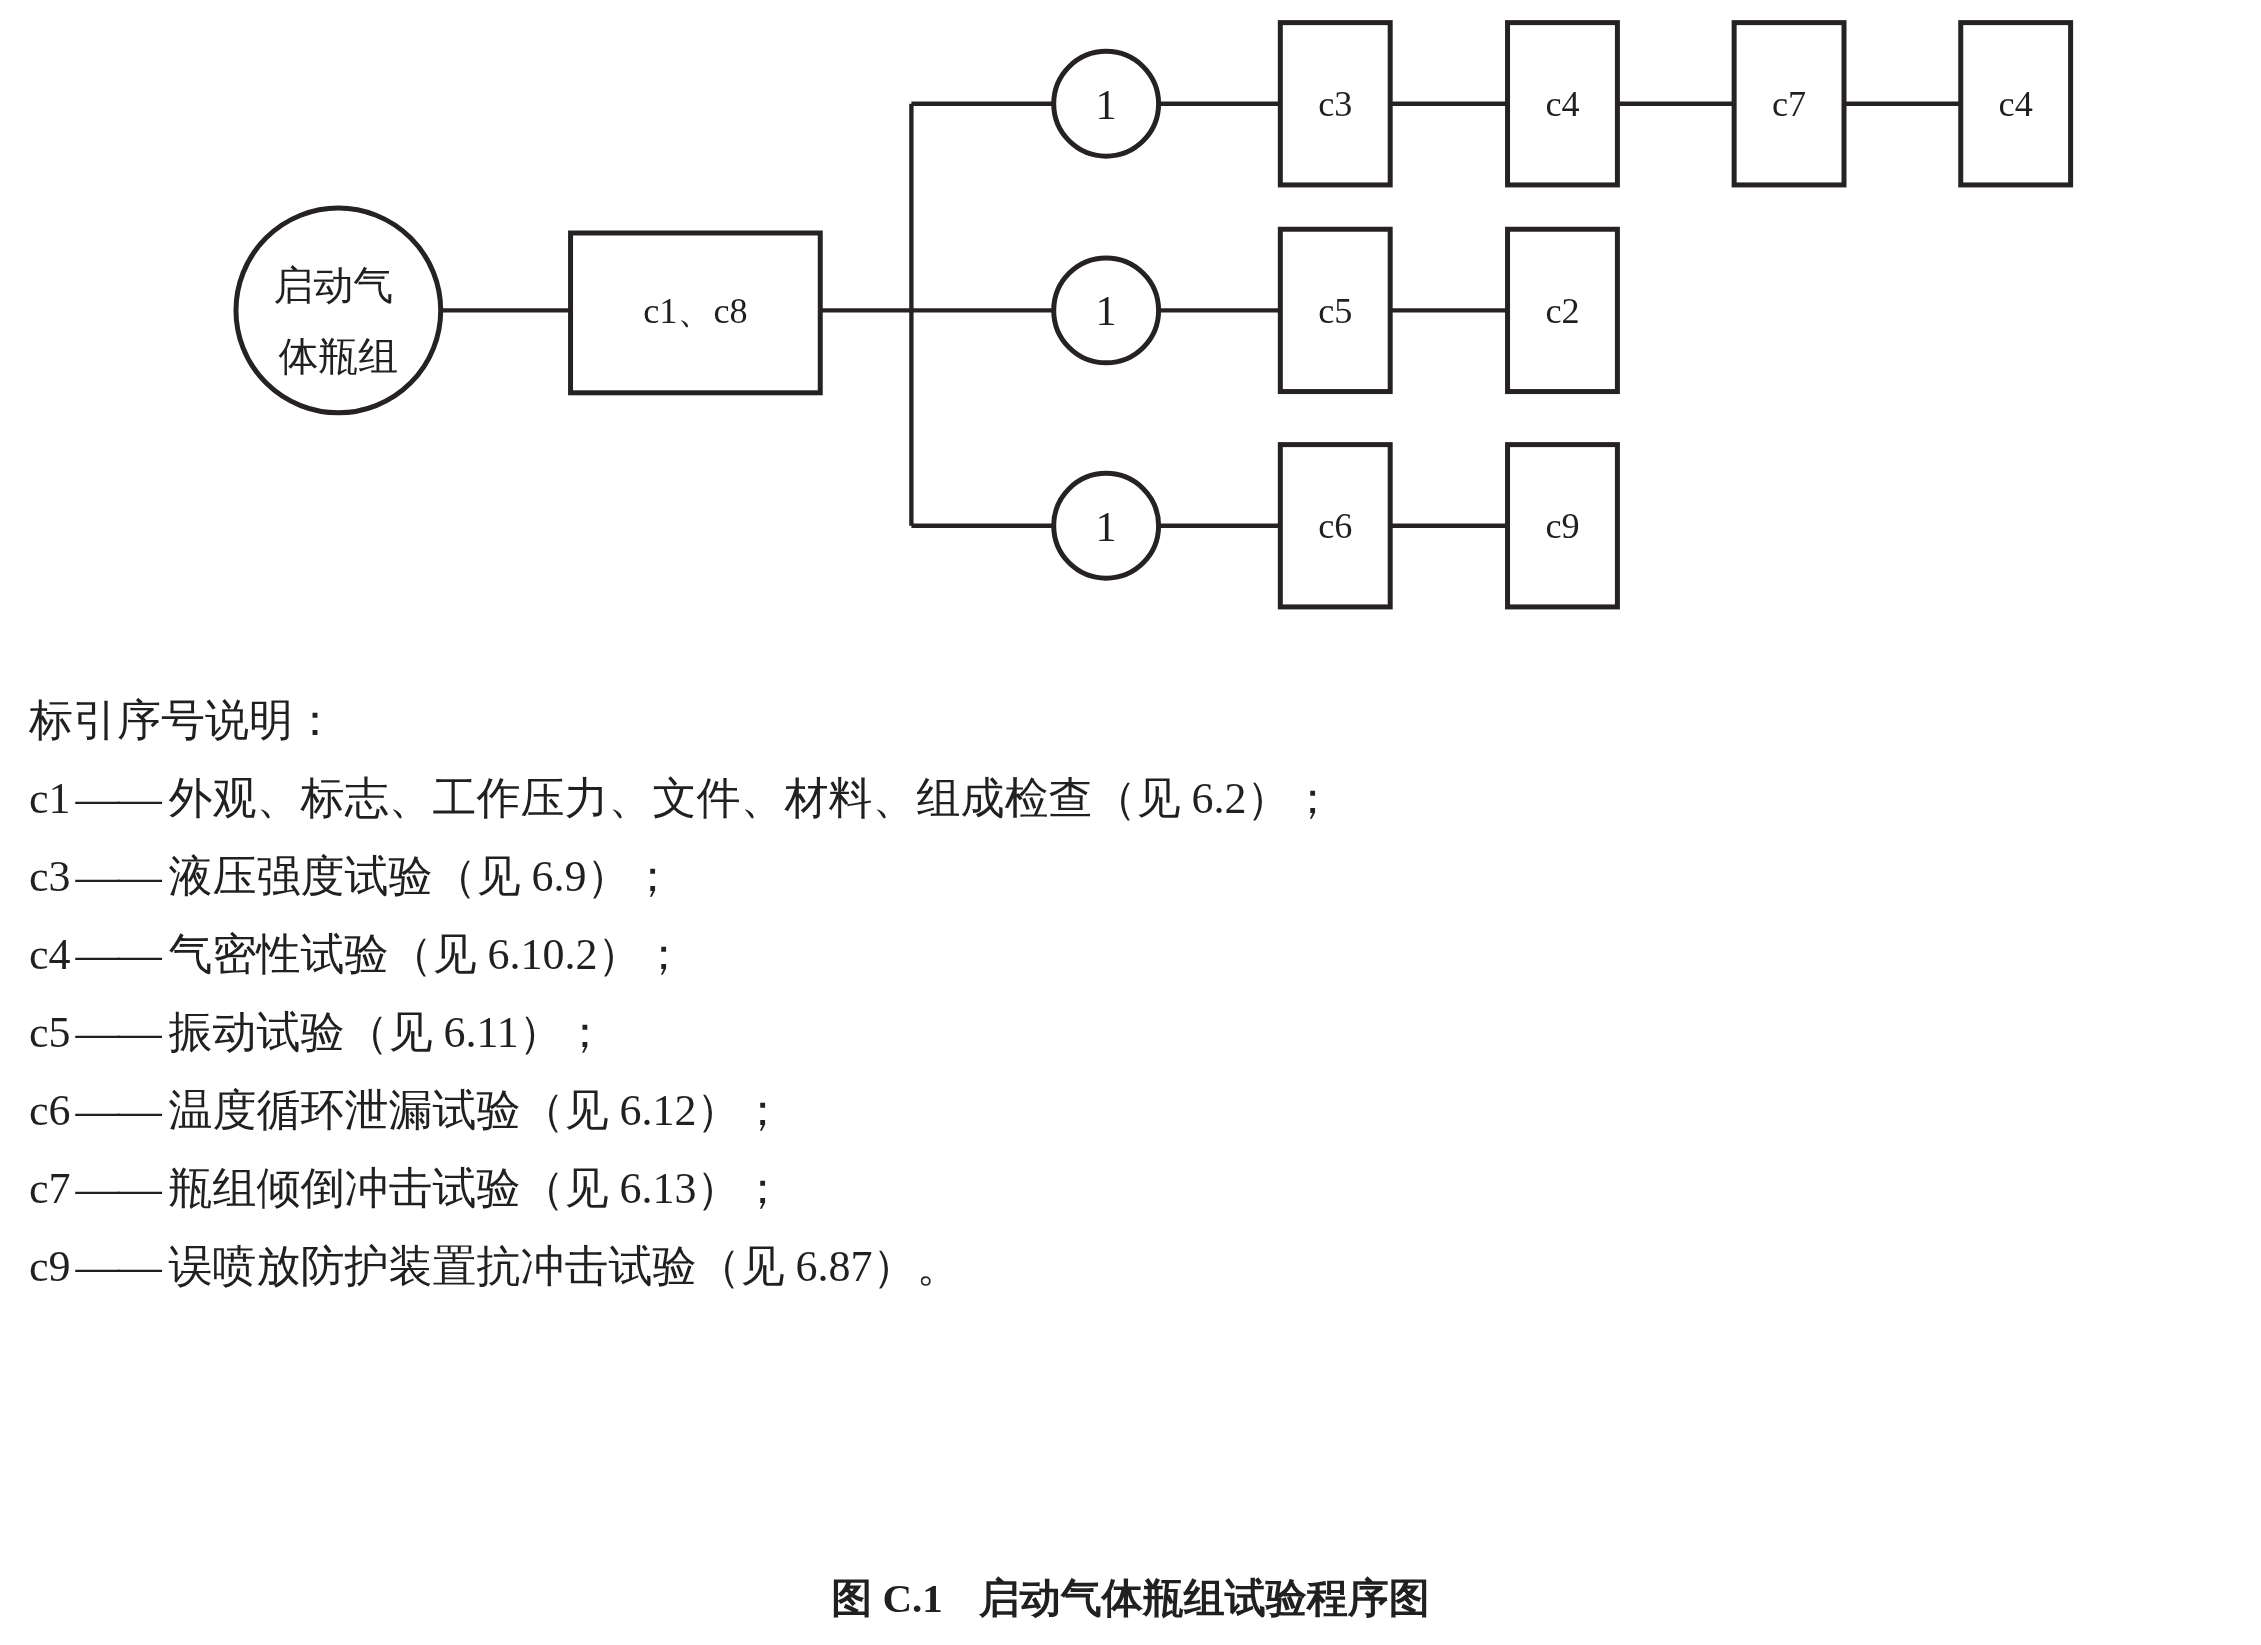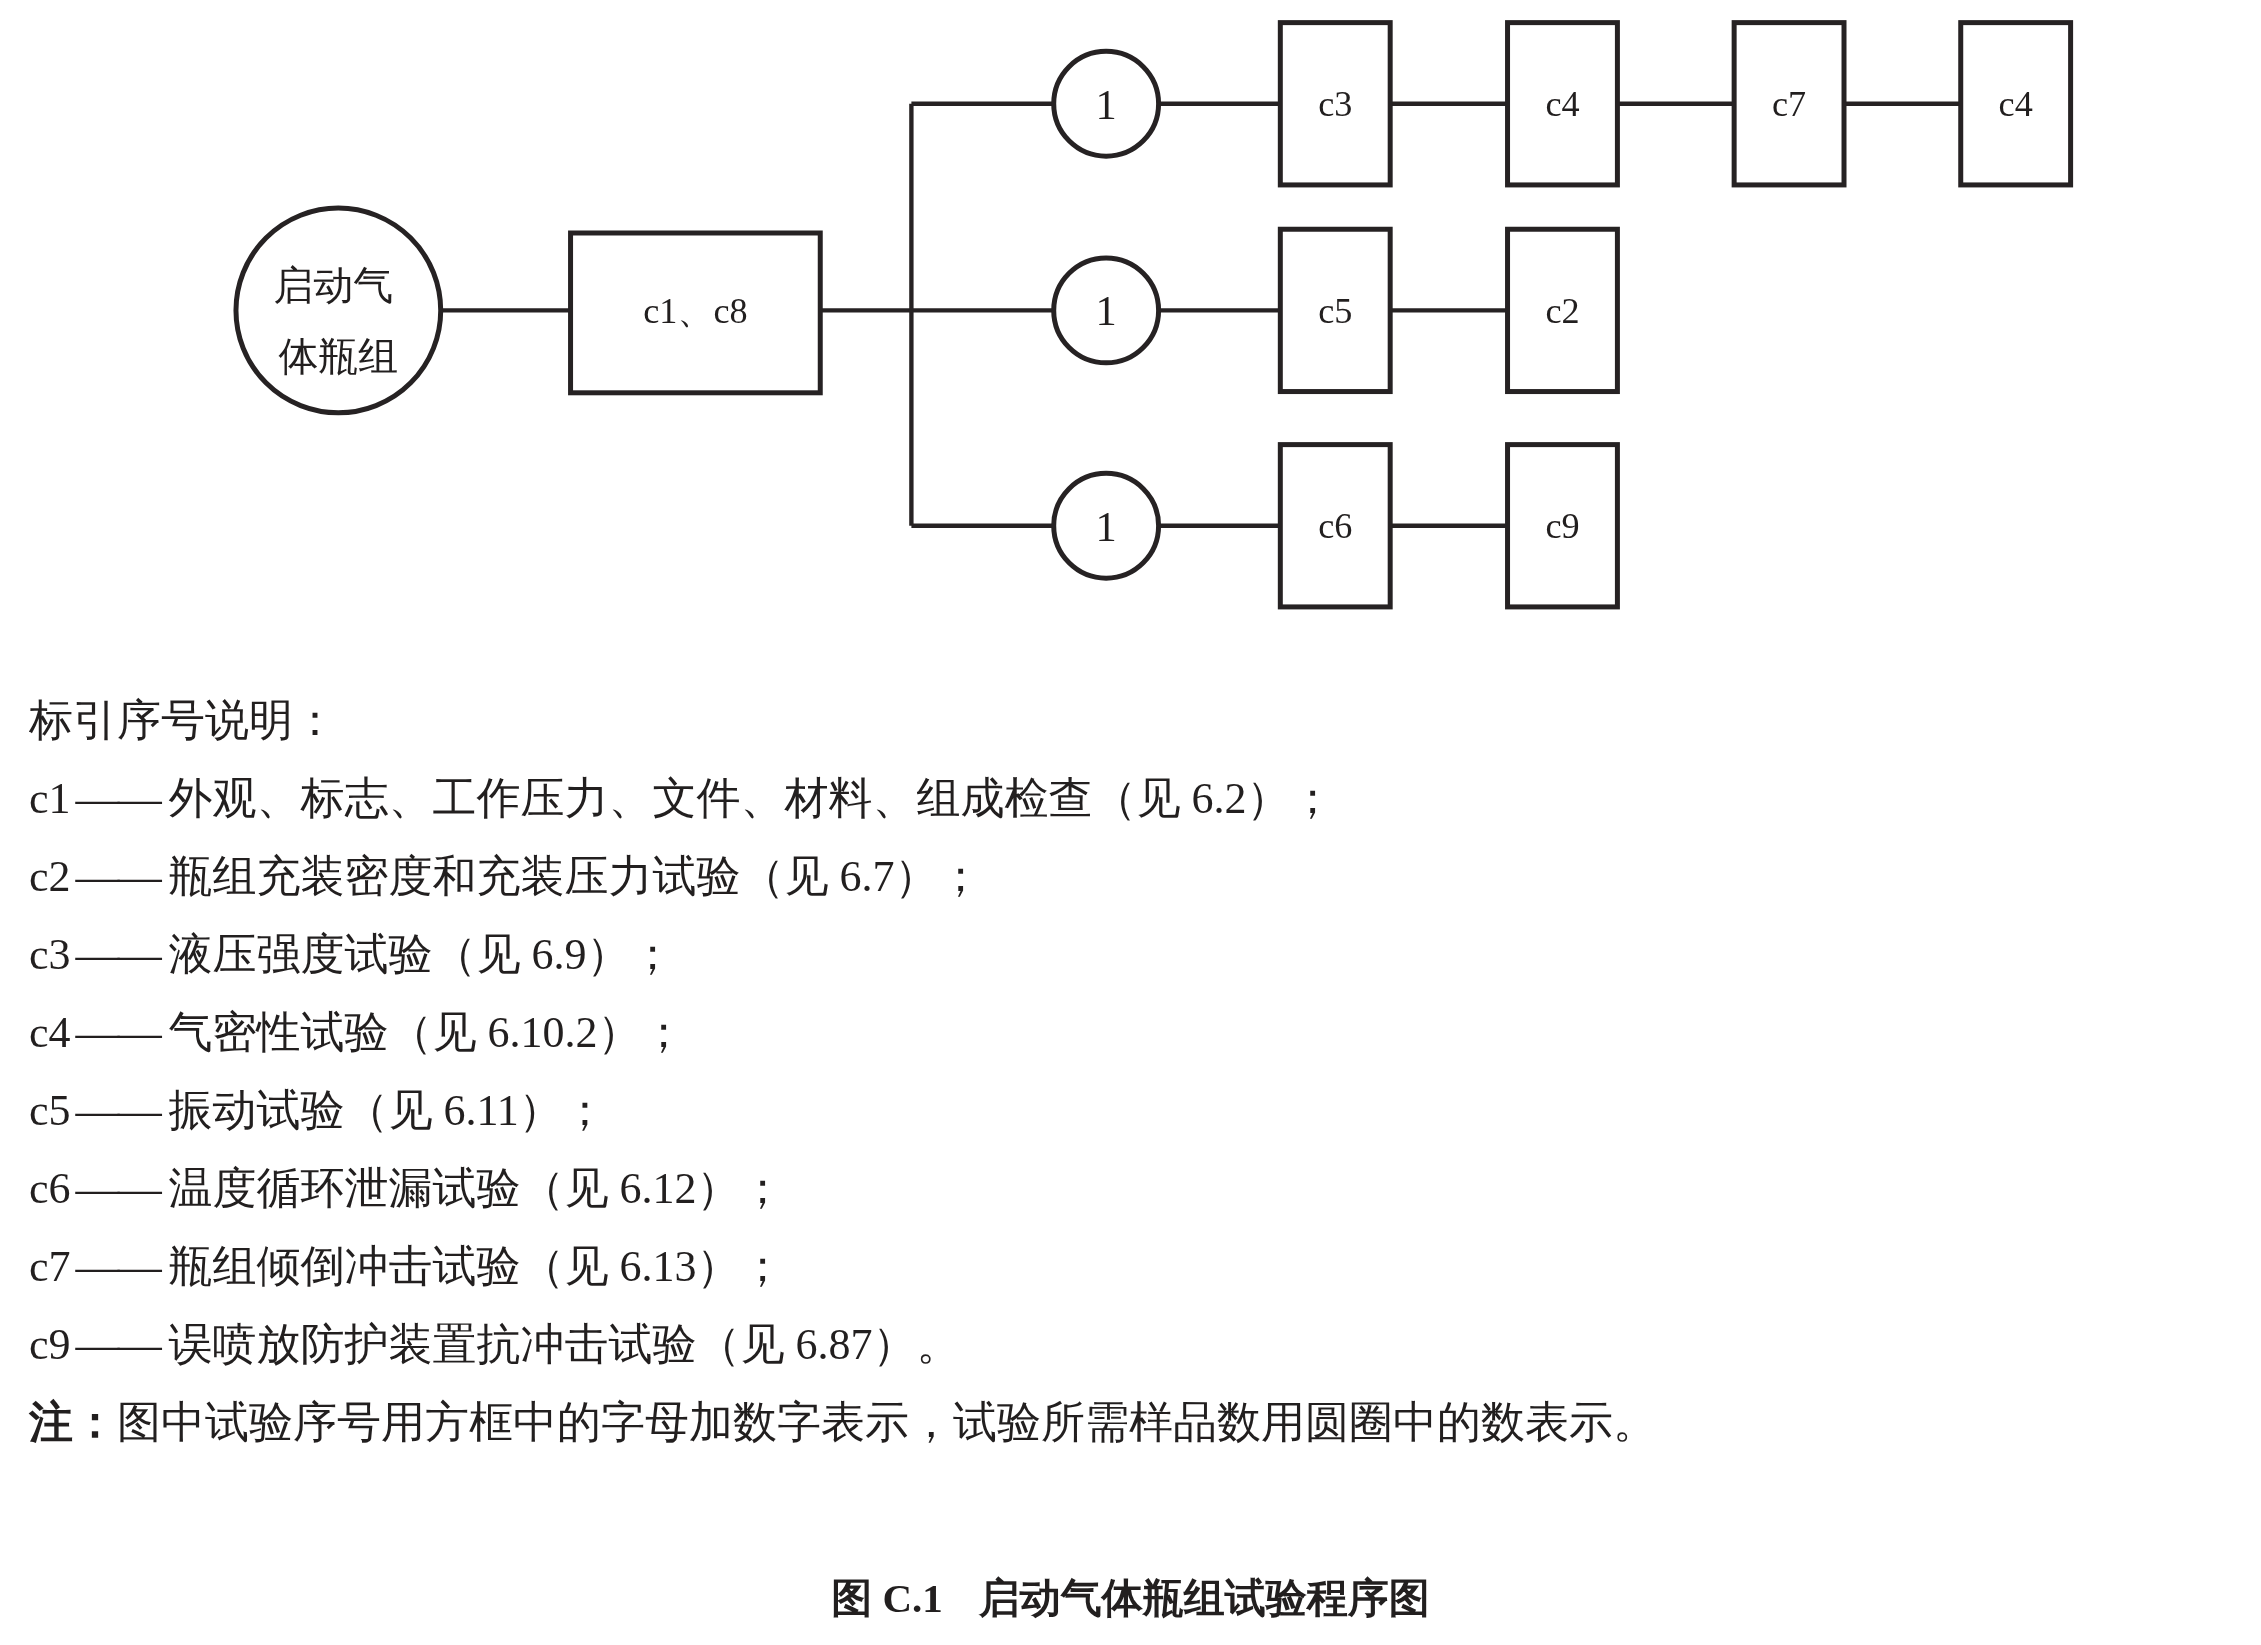--- a/index.html
+++ b/index.html
@@ -107,44 +107,38 @@
     <text class="node-label" x="2503" y="862">c9</text>
   </svg>
 
   <div class="legend">
     <div class="legend-row">标引序号说明：</div>
 
     <div class="legend-row">
       <span>c1</span><span class="lg-dash">——</span><span>外观、标志、工作压力、文件、材料、组成检查（见 6.2）；</span>
     </div>
     <div class="legend-row">
-      <span>c2</span><span class="lg-dash">——</span><span>瓶组充装密度和充装压力试验（见 6.7）；</span>
-    </div>
-    <div class="legend-row">
       <span>c3</span><span class="lg-dash">——</span><span>液压强度试验（见 6.9）；</span>
     </div>
     <div class="legend-row">
       <span>c4</span><span class="lg-dash">——</span><span>气密性试验（见 6.10.2）；</span>
     </div>
     <div class="legend-row">
       <span>c5</span><span class="lg-dash">——</span><span>振动试验（见 6.11）；</span>
     </div>
     <div class="legend-row">
       <span>c6</span><span class="lg-dash">——</span><span>温度循环泄漏试验（见 6.12）；</span>
     </div>
     <div class="legend-row">
       <span>c7</span><span class="lg-dash">——</span><span>瓶组倾倒冲击试验（见 6.13）；</span>
     </div>
     <div class="legend-row">
       <span>c9</span><span class="lg-dash">——</span><span>误喷放防护装置抗冲击试验（见 6.87）。</span>
     </div>
 
-    <div class="legend-row">
-      <span class="note-label">注：</span><span>图中试验序号用方框中的字母加数字表示，试验所需样品数用圆圈中的数表示。</span>
-    </div>
   </div>
 
   <div class="caption">
     <span class="cap-no">图 C.1</span><span class="cap-title">启动气体瓶组试验程序图</span>
   </div>
 
 </div>
 
 
 </body></html>

